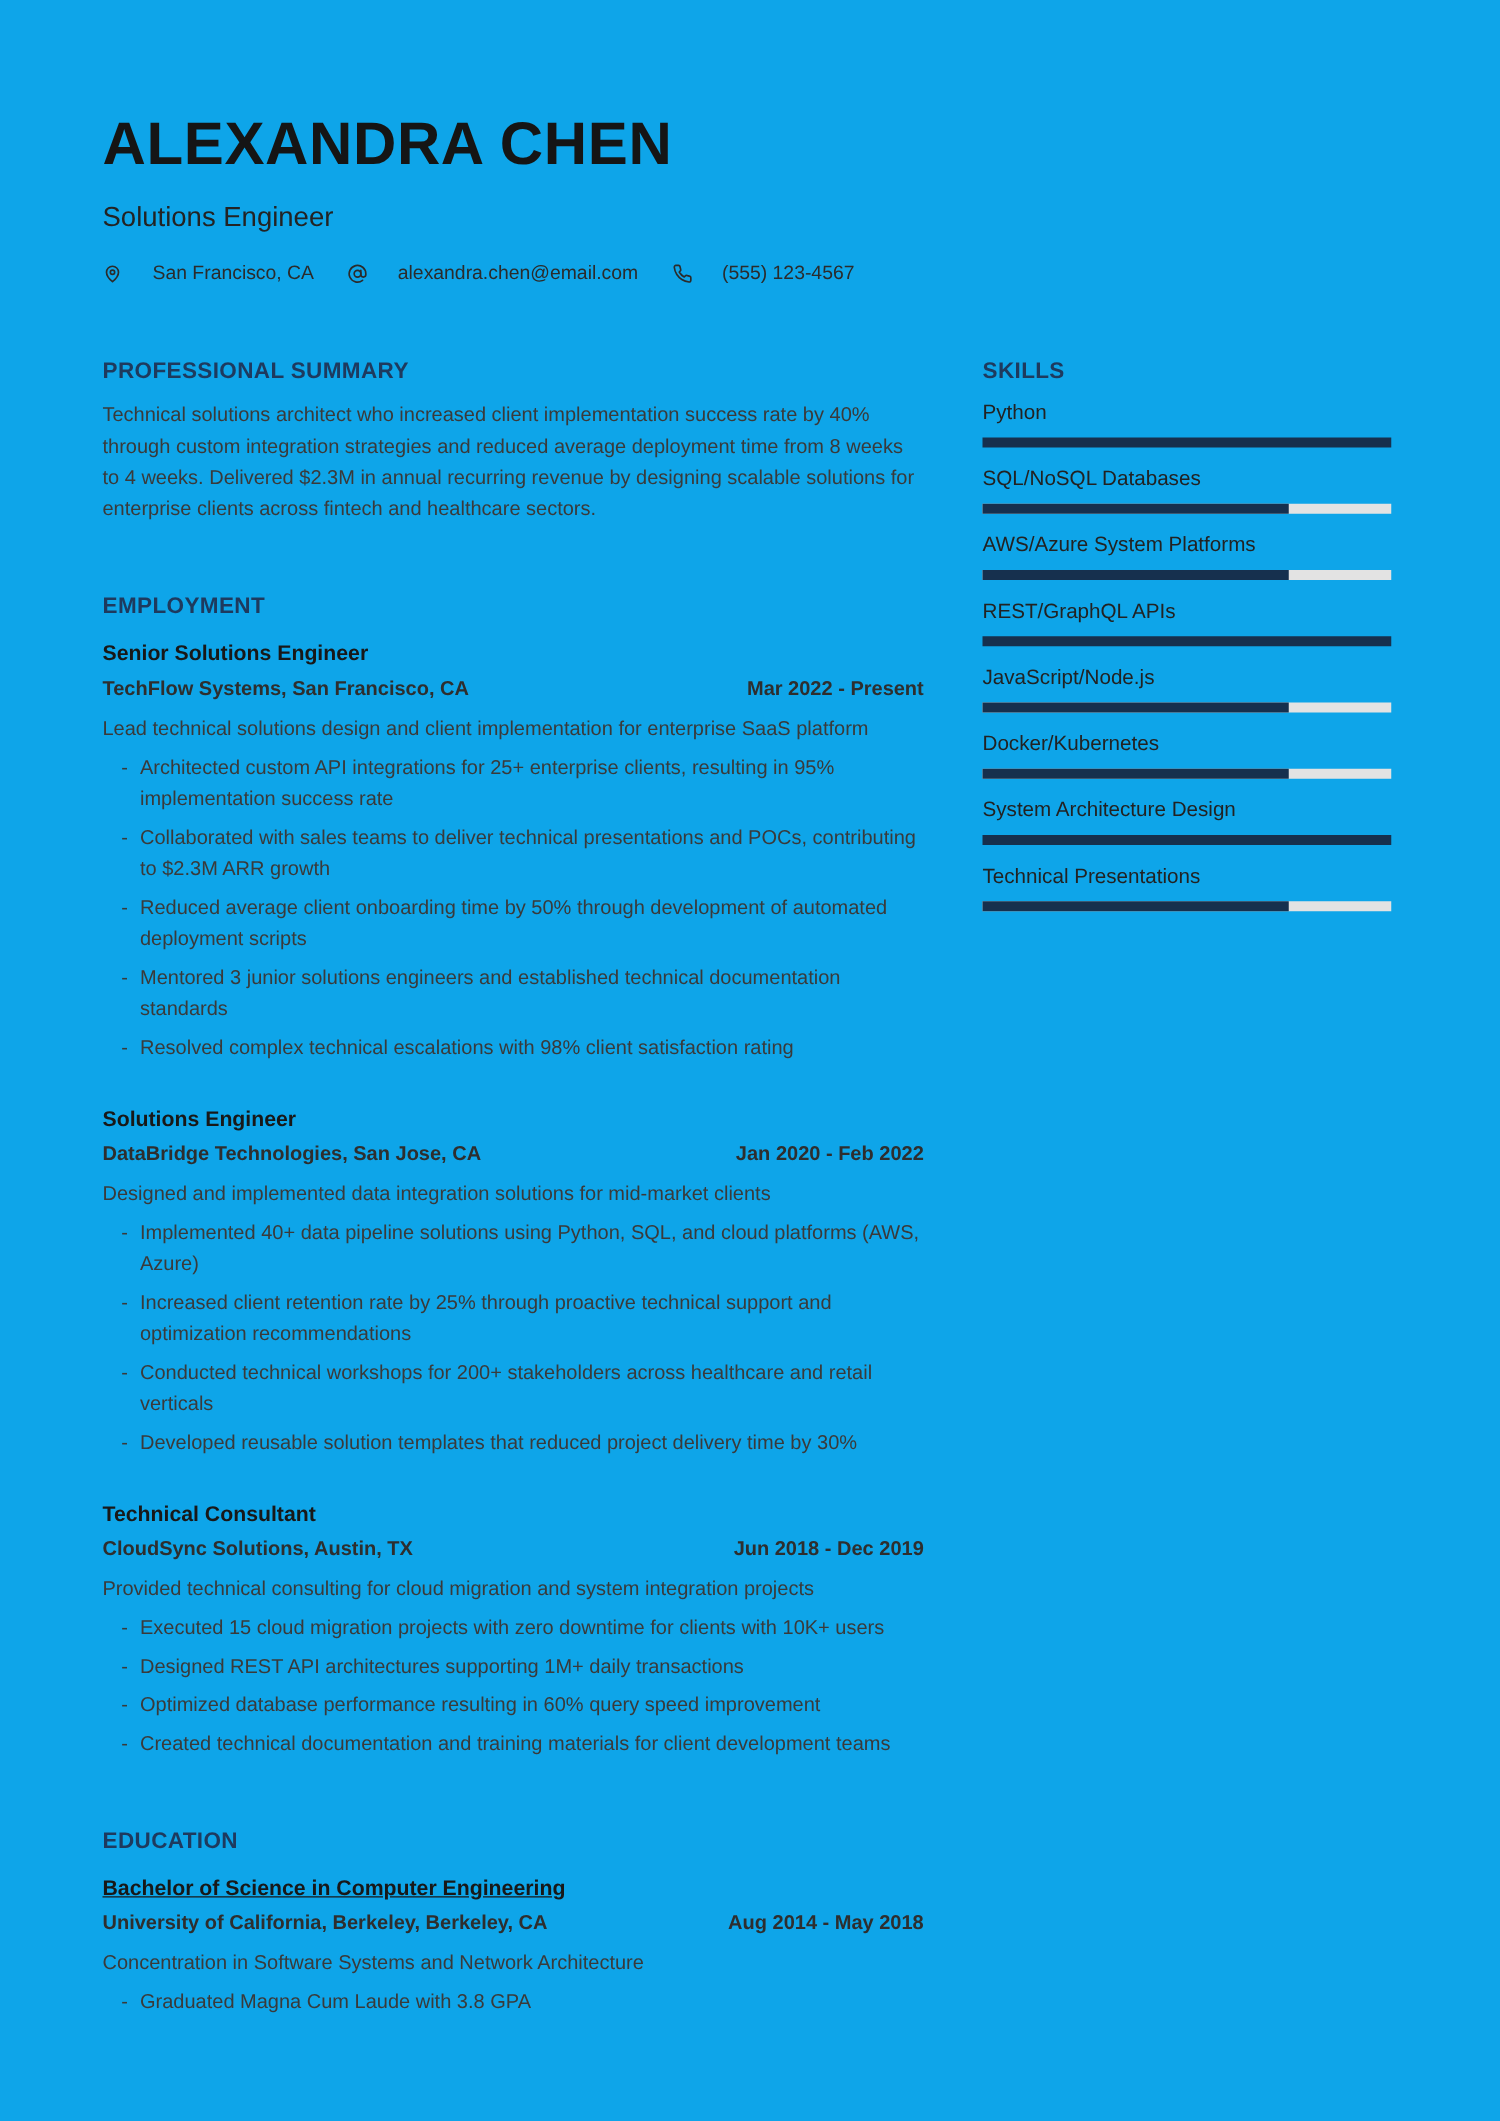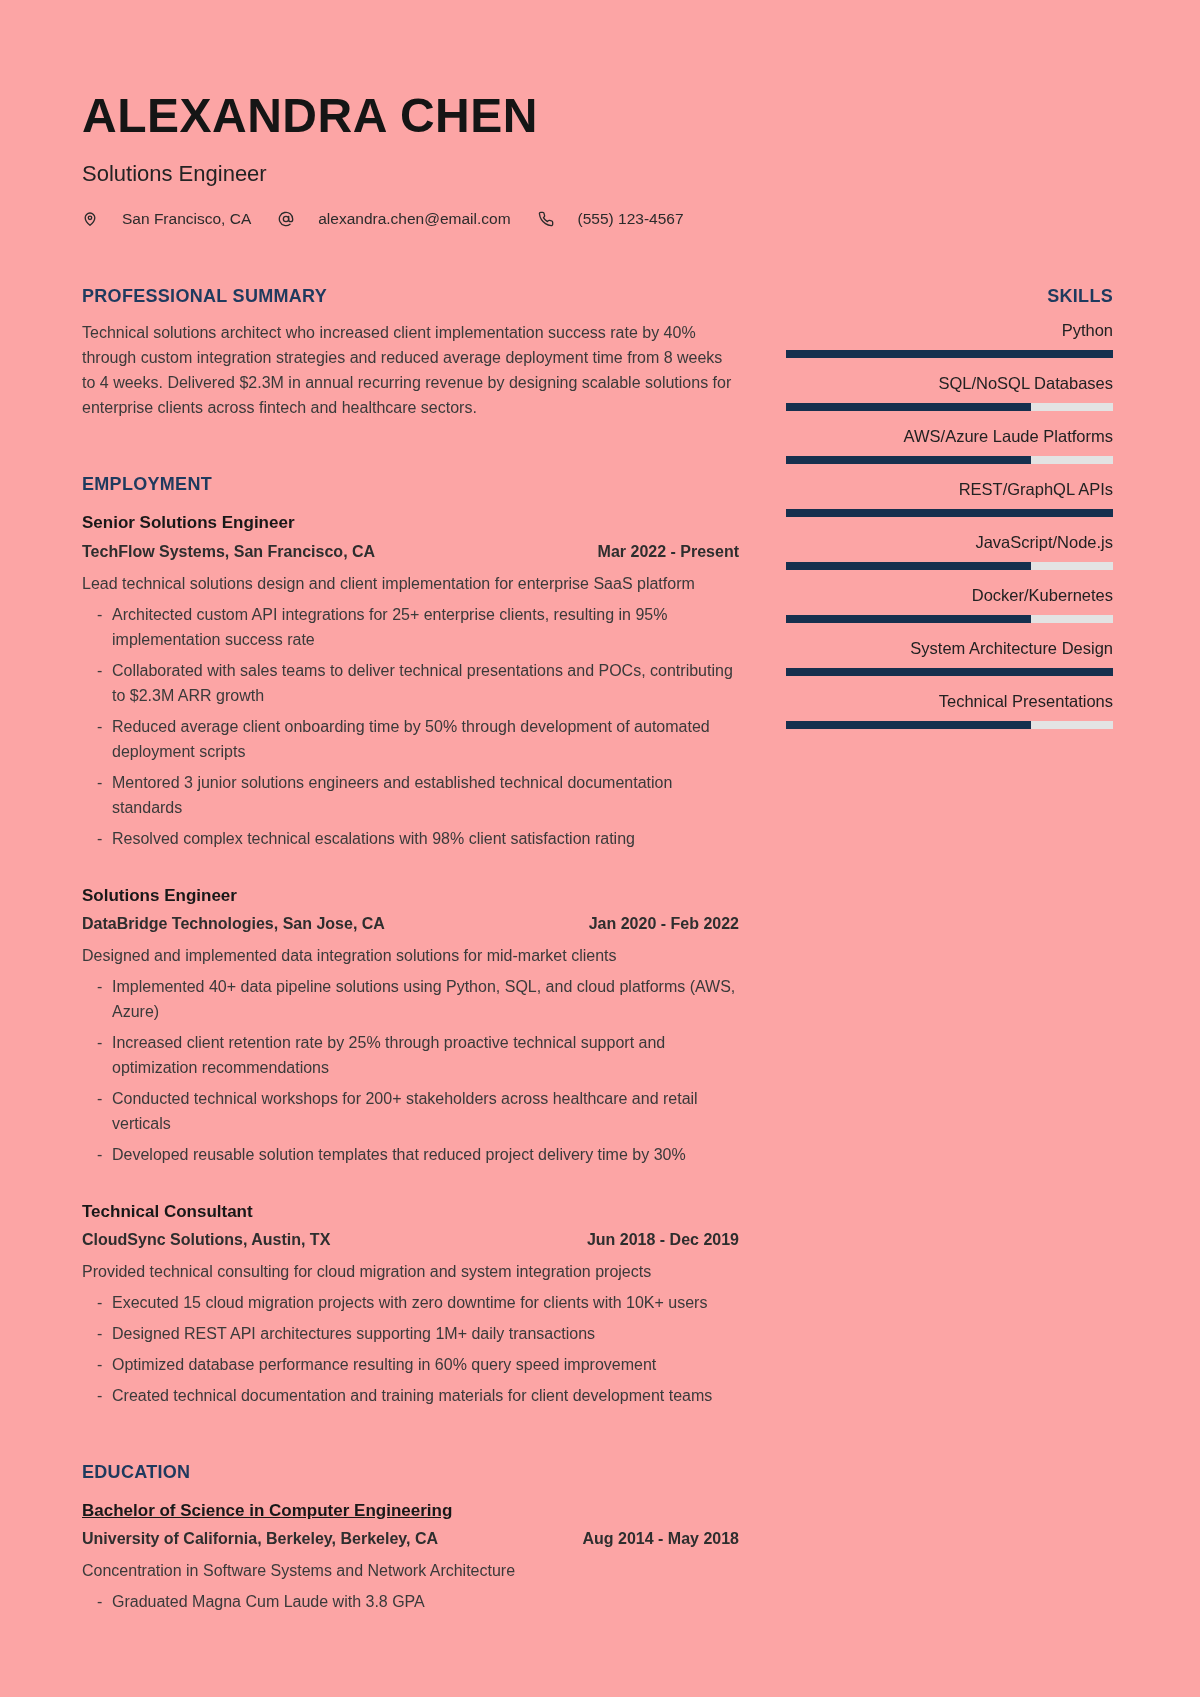--- a/index.html
+++ b/index.html
@@ -2,21 +2,21 @@
 <html><head>
 <meta charset="utf-8">
 <style>
   * { box-sizing: border-box; }
   html, body { margin: 0; padding: 0; background: #ffffff; }
   .page {
     position: relative;
     width: 1200px;
     height: 1697px;
     margin: 0 auto;
-    background: #fca5a5;
+    background: #0ea5e9;
     font-family: "Liberation Sans", sans-serif;
     color: #3a3a3a;
     padding: 92px 87px 0 82px;
     overflow: hidden;
   }
 
   
   .name {
     margin: 0;
     font-size: 48px;
@@ -38,21 +38,21 @@
     gap: 27px;
     font-size: 15.5px;
     color: #2b2b2b;
   }
   .contact-item { display: flex; align-items: center; gap: 24px; }
   .contact-item svg { width: 16px; height: 16px; stroke: #2b2b2b; fill: none; stroke-width: 2; stroke-linecap: round; stroke-linejoin: round; flex: none; }
 
   
   .columns { display: flex; margin-top: 58px; }
   .left-col { width: 657px; flex: none; }
-  .right-col { width: 327px; flex: none; margin-left: auto; text-align: right; }
+  .right-col { width: 327px; flex: none; margin-left: auto; }
 
   .section-heading {
     margin: 0 0 13px 0;
     font-size: 18px;
     font-weight: 700;
     letter-spacing: 0.3px;
     color: #1e3a5e;
   }
   section.block + section.block { margin-top: 54px; }
 
@@ -210,21 +210,21 @@
   </div>
 
   <div class="skill">
     <div class="skill-label">SQL/NoSQL Databases</div>
     <div class="skill-track">
       <div class="skill-fill" style="width: 75%; background: rgb(22, 48, 78);"></div>
     </div>
   </div>
 
   <div class="skill">
-    <div class="skill-label">AWS/Azure Laude Platforms</div>
+    <div class="skill-label">AWS/Azure System Platforms</div>
     <div class="skill-track">
       <div class="skill-fill" style="width: 75%; background: rgb(22, 48, 78);"></div>
     </div>
   </div>
 
   <div class="skill">
     <div class="skill-label">REST/GraphQL APIs</div>
     <div class="skill-track">
       <div class="skill-fill" style="width: 100%; background: rgb(22, 48, 78);"></div>
     </div>

